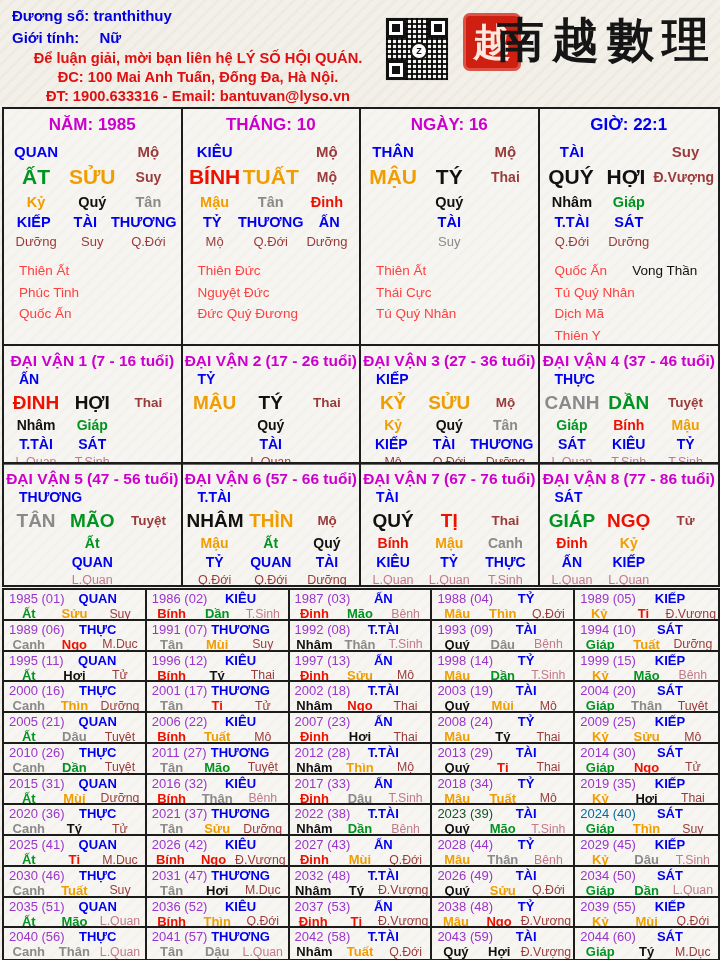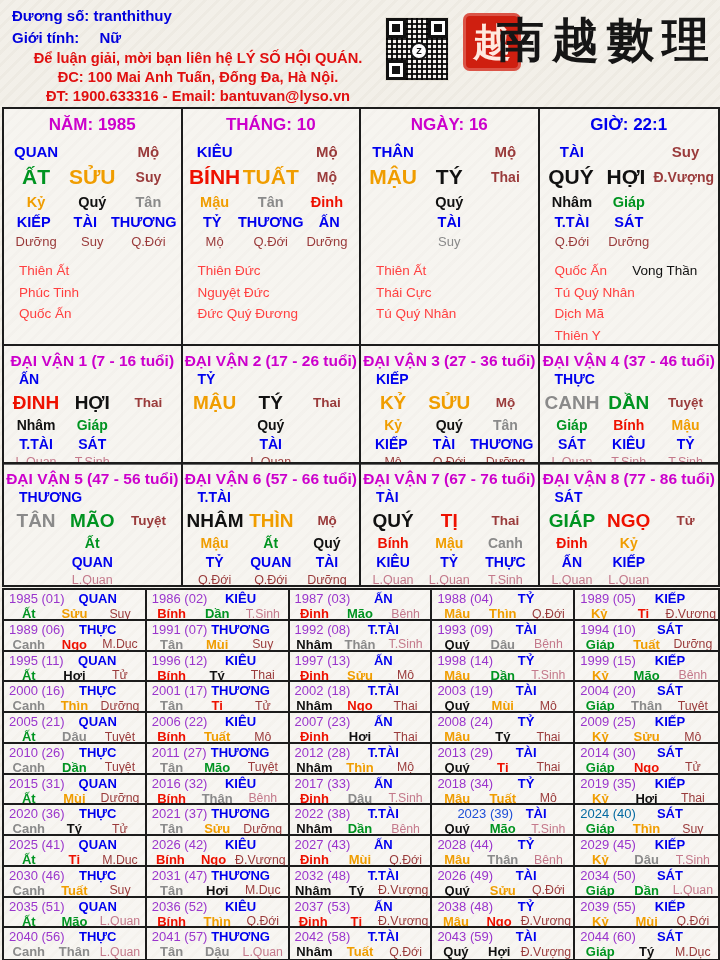--- a/index.html
+++ b/index.html
@@ -849,21 +849,21 @@
         <div class="yg" style="color: rgb(0, 0, 238);">T.TÀI</div>
       </div>
       <div class="y2">
         <div class="ys" style="color: rgb(17, 17, 17);">Nhâm</div>
         <div class="yb" style="color: rgb(0, 148, 33);">Dần</div>
         <div class="yt" style="color: rgb(196, 121, 139);">Bệnh</div>
       </div>
     </div>
     <div class="ycell">
       <div class="y1">
-        <div class="yy" style="color: #1d4ed8; margin-left: 20px;">2023 (39)</div>
+        <div class="yy" style="color: #14532d;">2023 (39)</div>
         <div class="yg" style="color: rgb(0, 0, 238);">TÀI</div>
       </div>
       <div class="y2">
         <div class="ys" style="color: rgb(17, 17, 17);">Quý</div>
         <div class="yb" style="color: rgb(0, 148, 33);">Mão</div>
         <div class="yt" style="color: rgb(196, 121, 139);">T.Sinh</div>
       </div>
     </div>
     <div class="ycell">
       <div class="y1">

